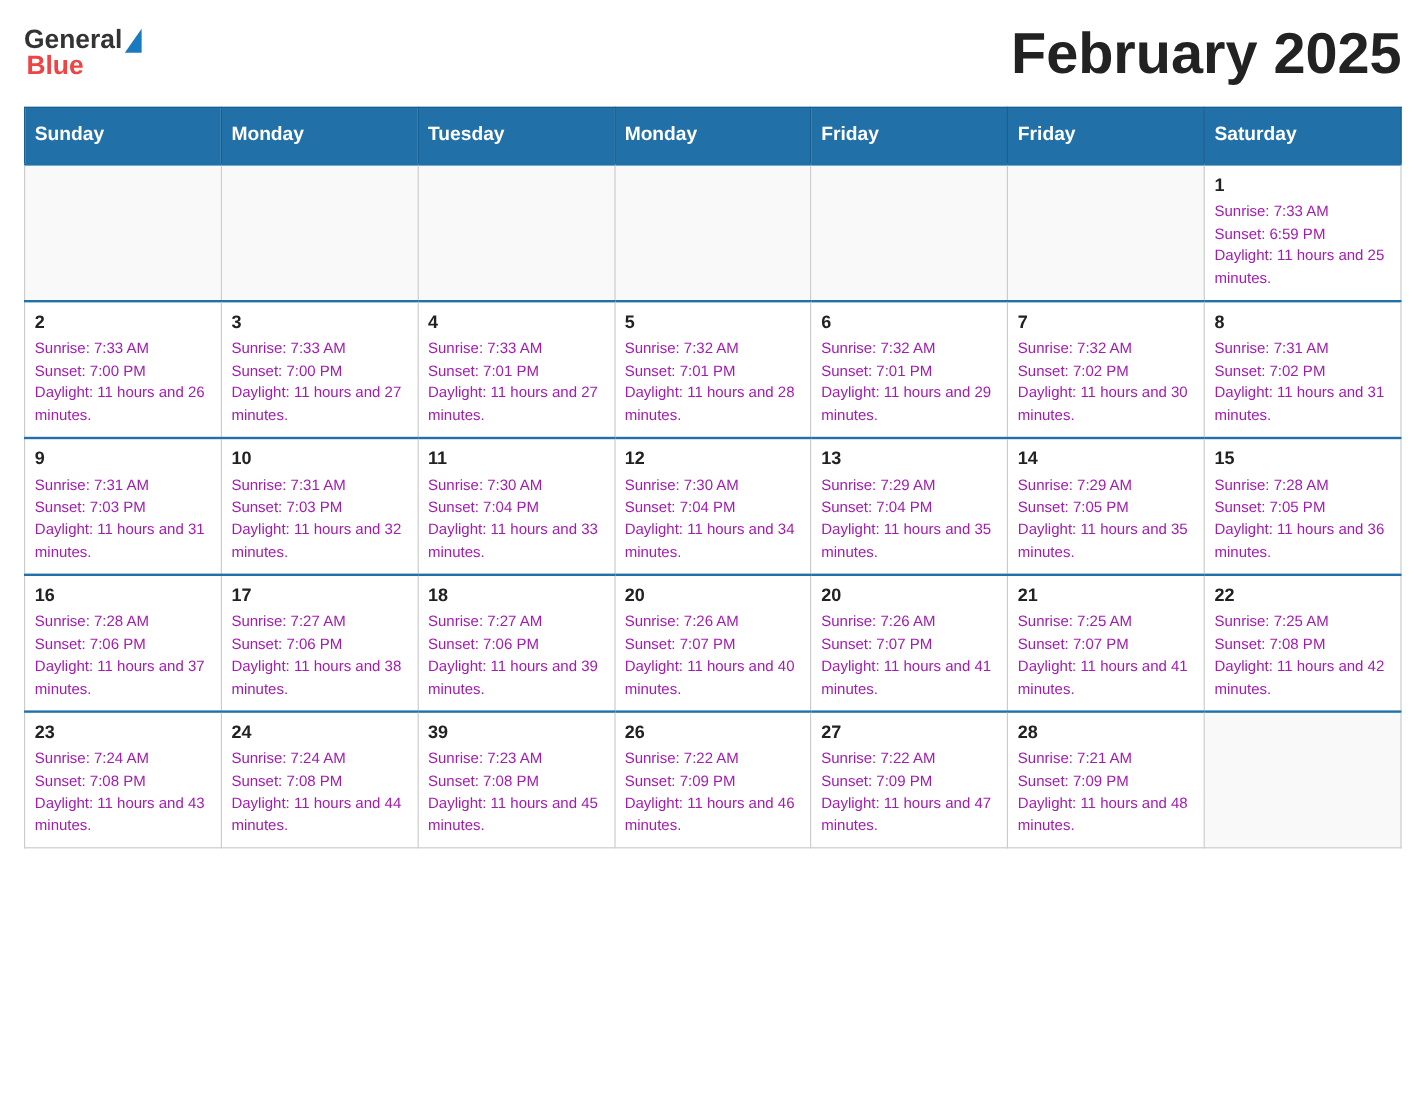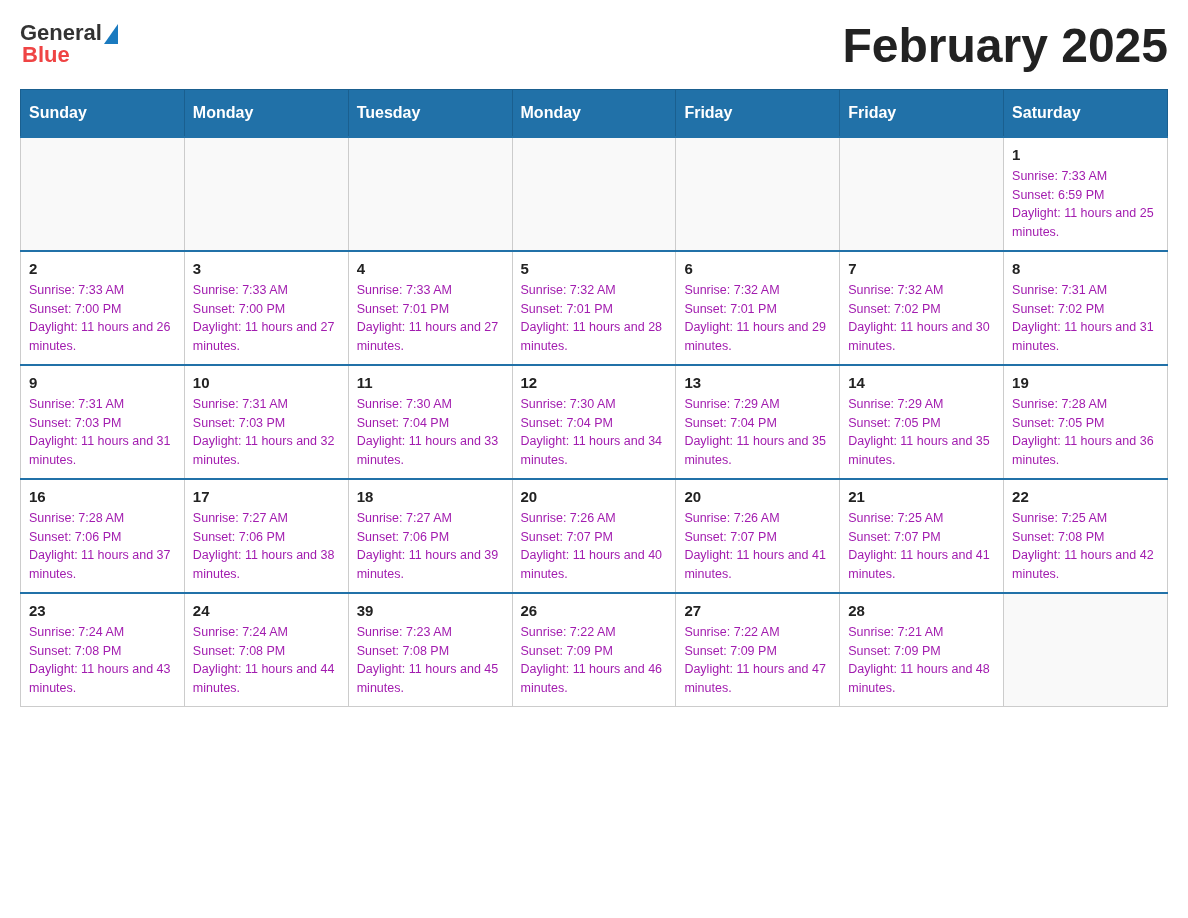--- a/index.html
+++ b/index.html
@@ -192,21 +192,21 @@
         </td>
         <td>
           <span class="day-number">13</span>
           <div class="day-info">Sunrise: 7:29 AM<br>Sunset: 7:04 PM<br>Daylight: 11 hours and 35 minutes.</div>
         </td>
         <td>
           <span class="day-number">14</span>
           <div class="day-info">Sunrise: 7:29 AM<br>Sunset: 7:05 PM<br>Daylight: 11 hours and 35 minutes.</div>
         </td>
         <td>
-          <span class="day-number">19</span>
+          <span class="day-number">15</span>
           <div class="day-info">Sunrise: 7:28 AM<br>Sunset: 7:05 PM<br>Daylight: 11 hours and 36 minutes.</div>
         </td>
       </tr>
       <tr>
         <td>
           <span class="day-number">16</span>
           <div class="day-info">Sunrise: 7:28 AM<br>Sunset: 7:06 PM<br>Daylight: 11 hours and 37 minutes.</div>
         </td>
         <td>
           <span class="day-number">17</span>

